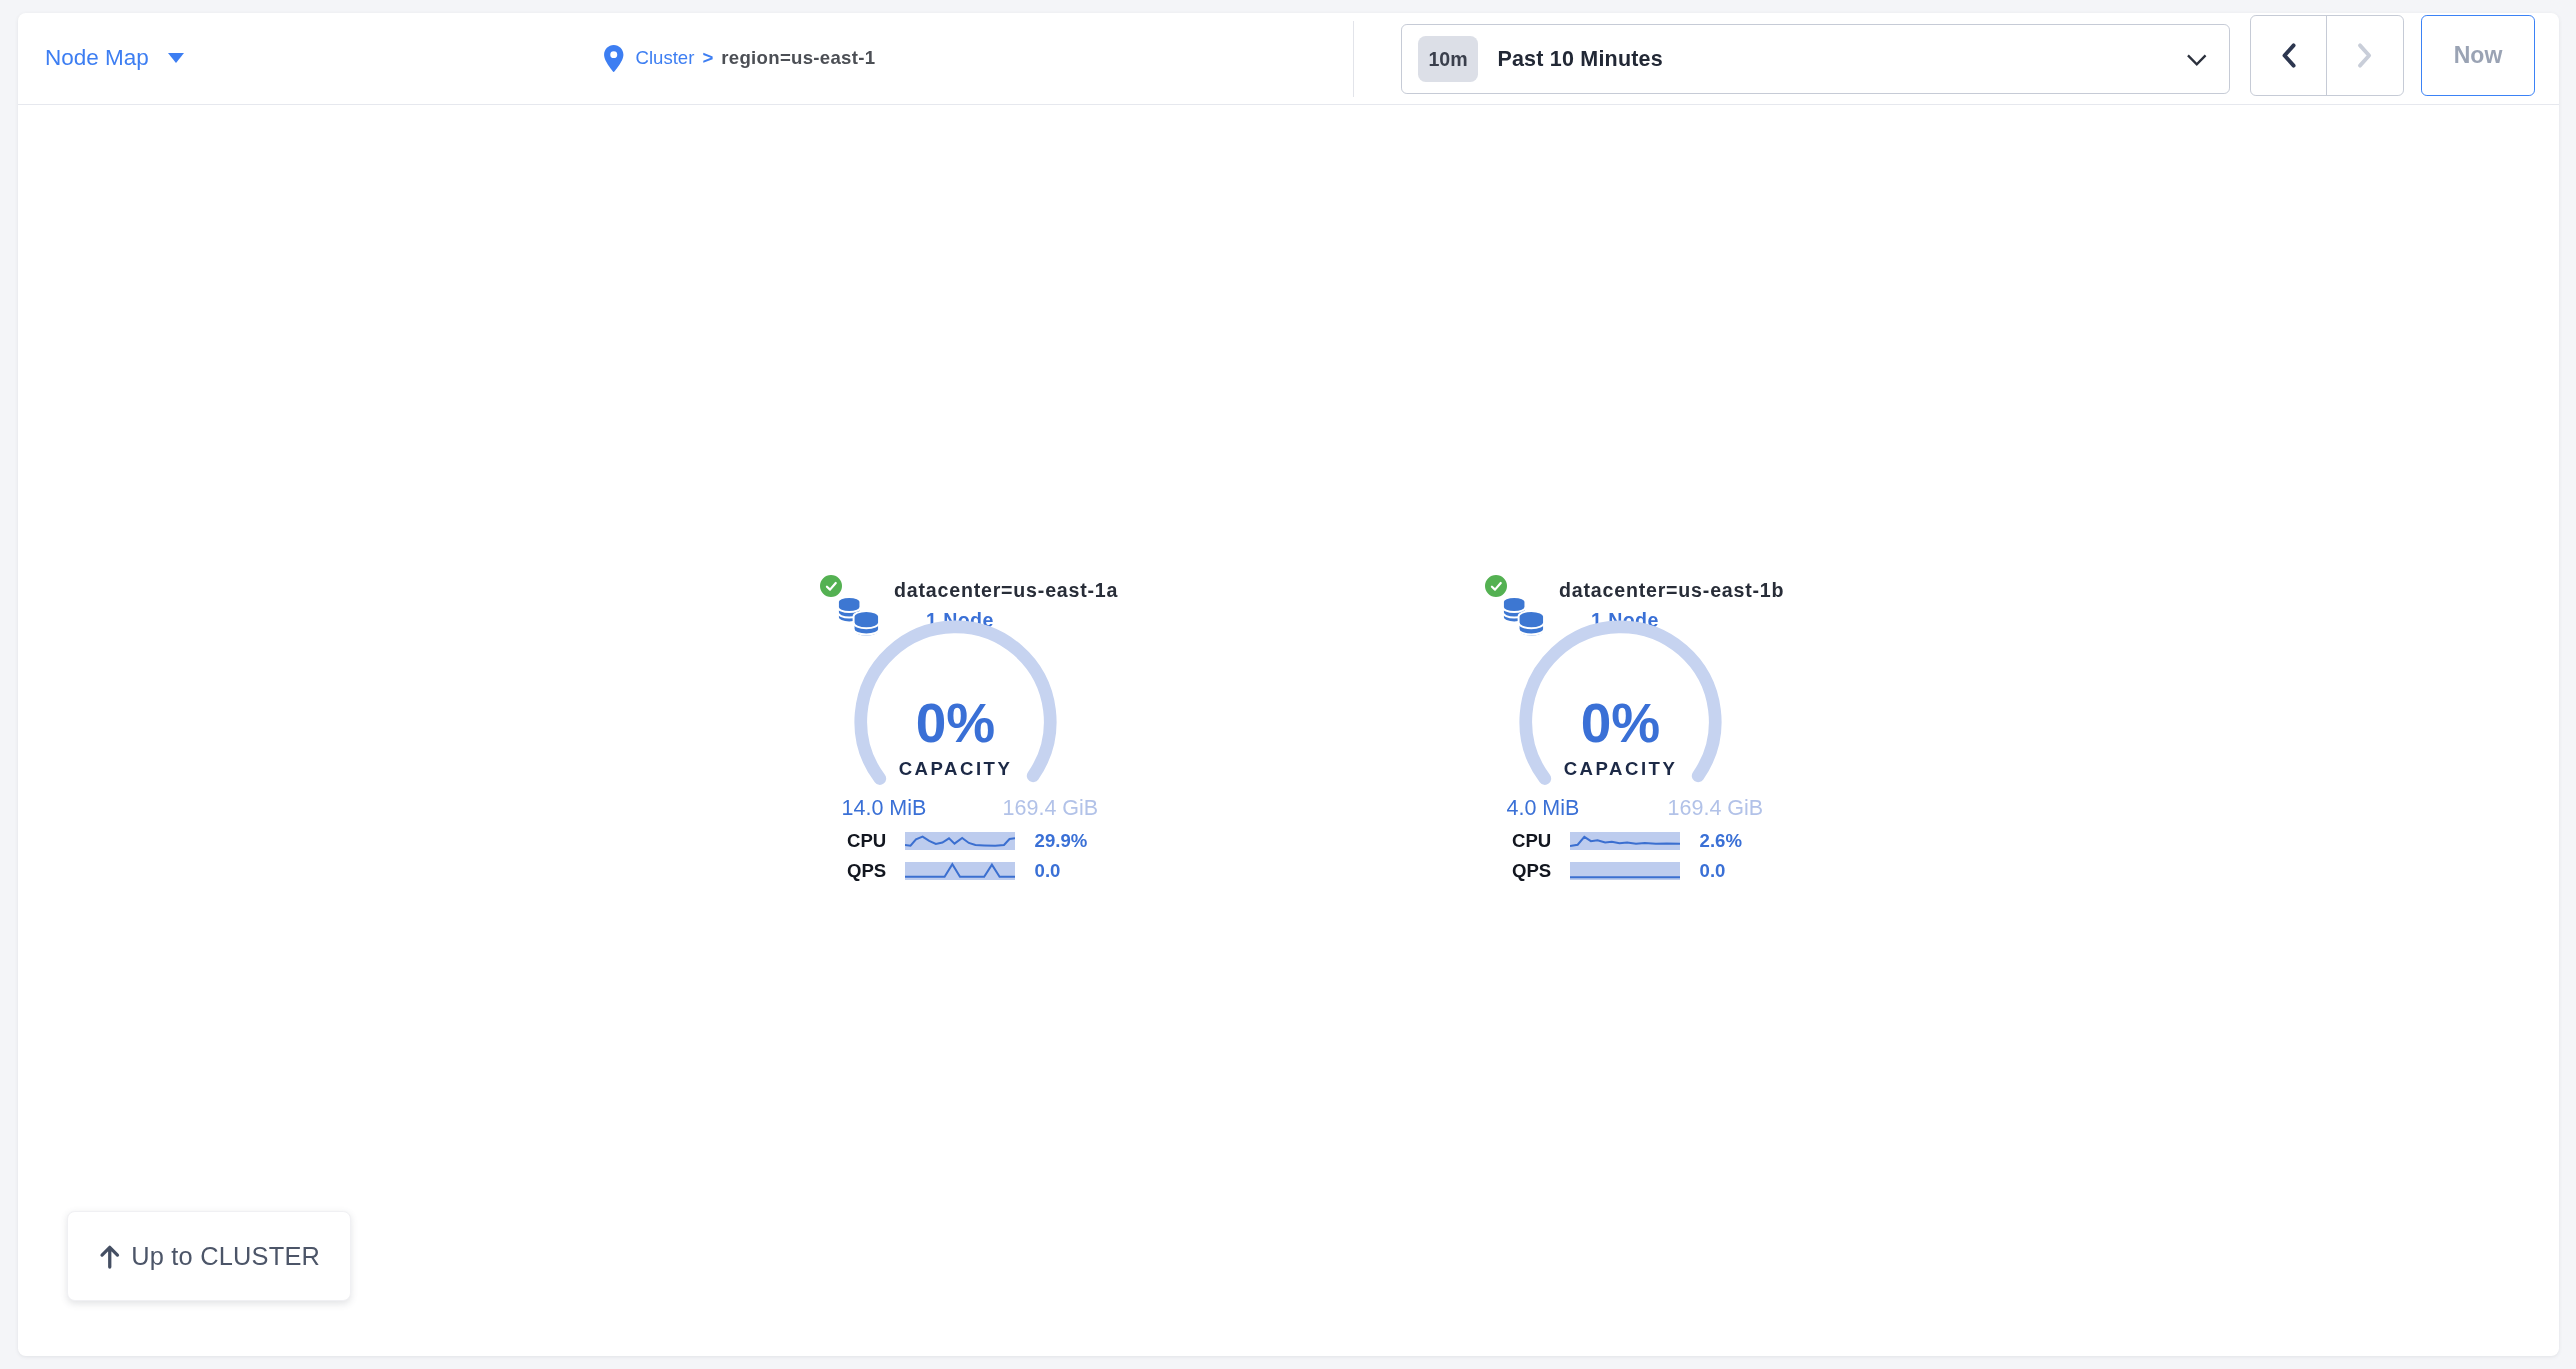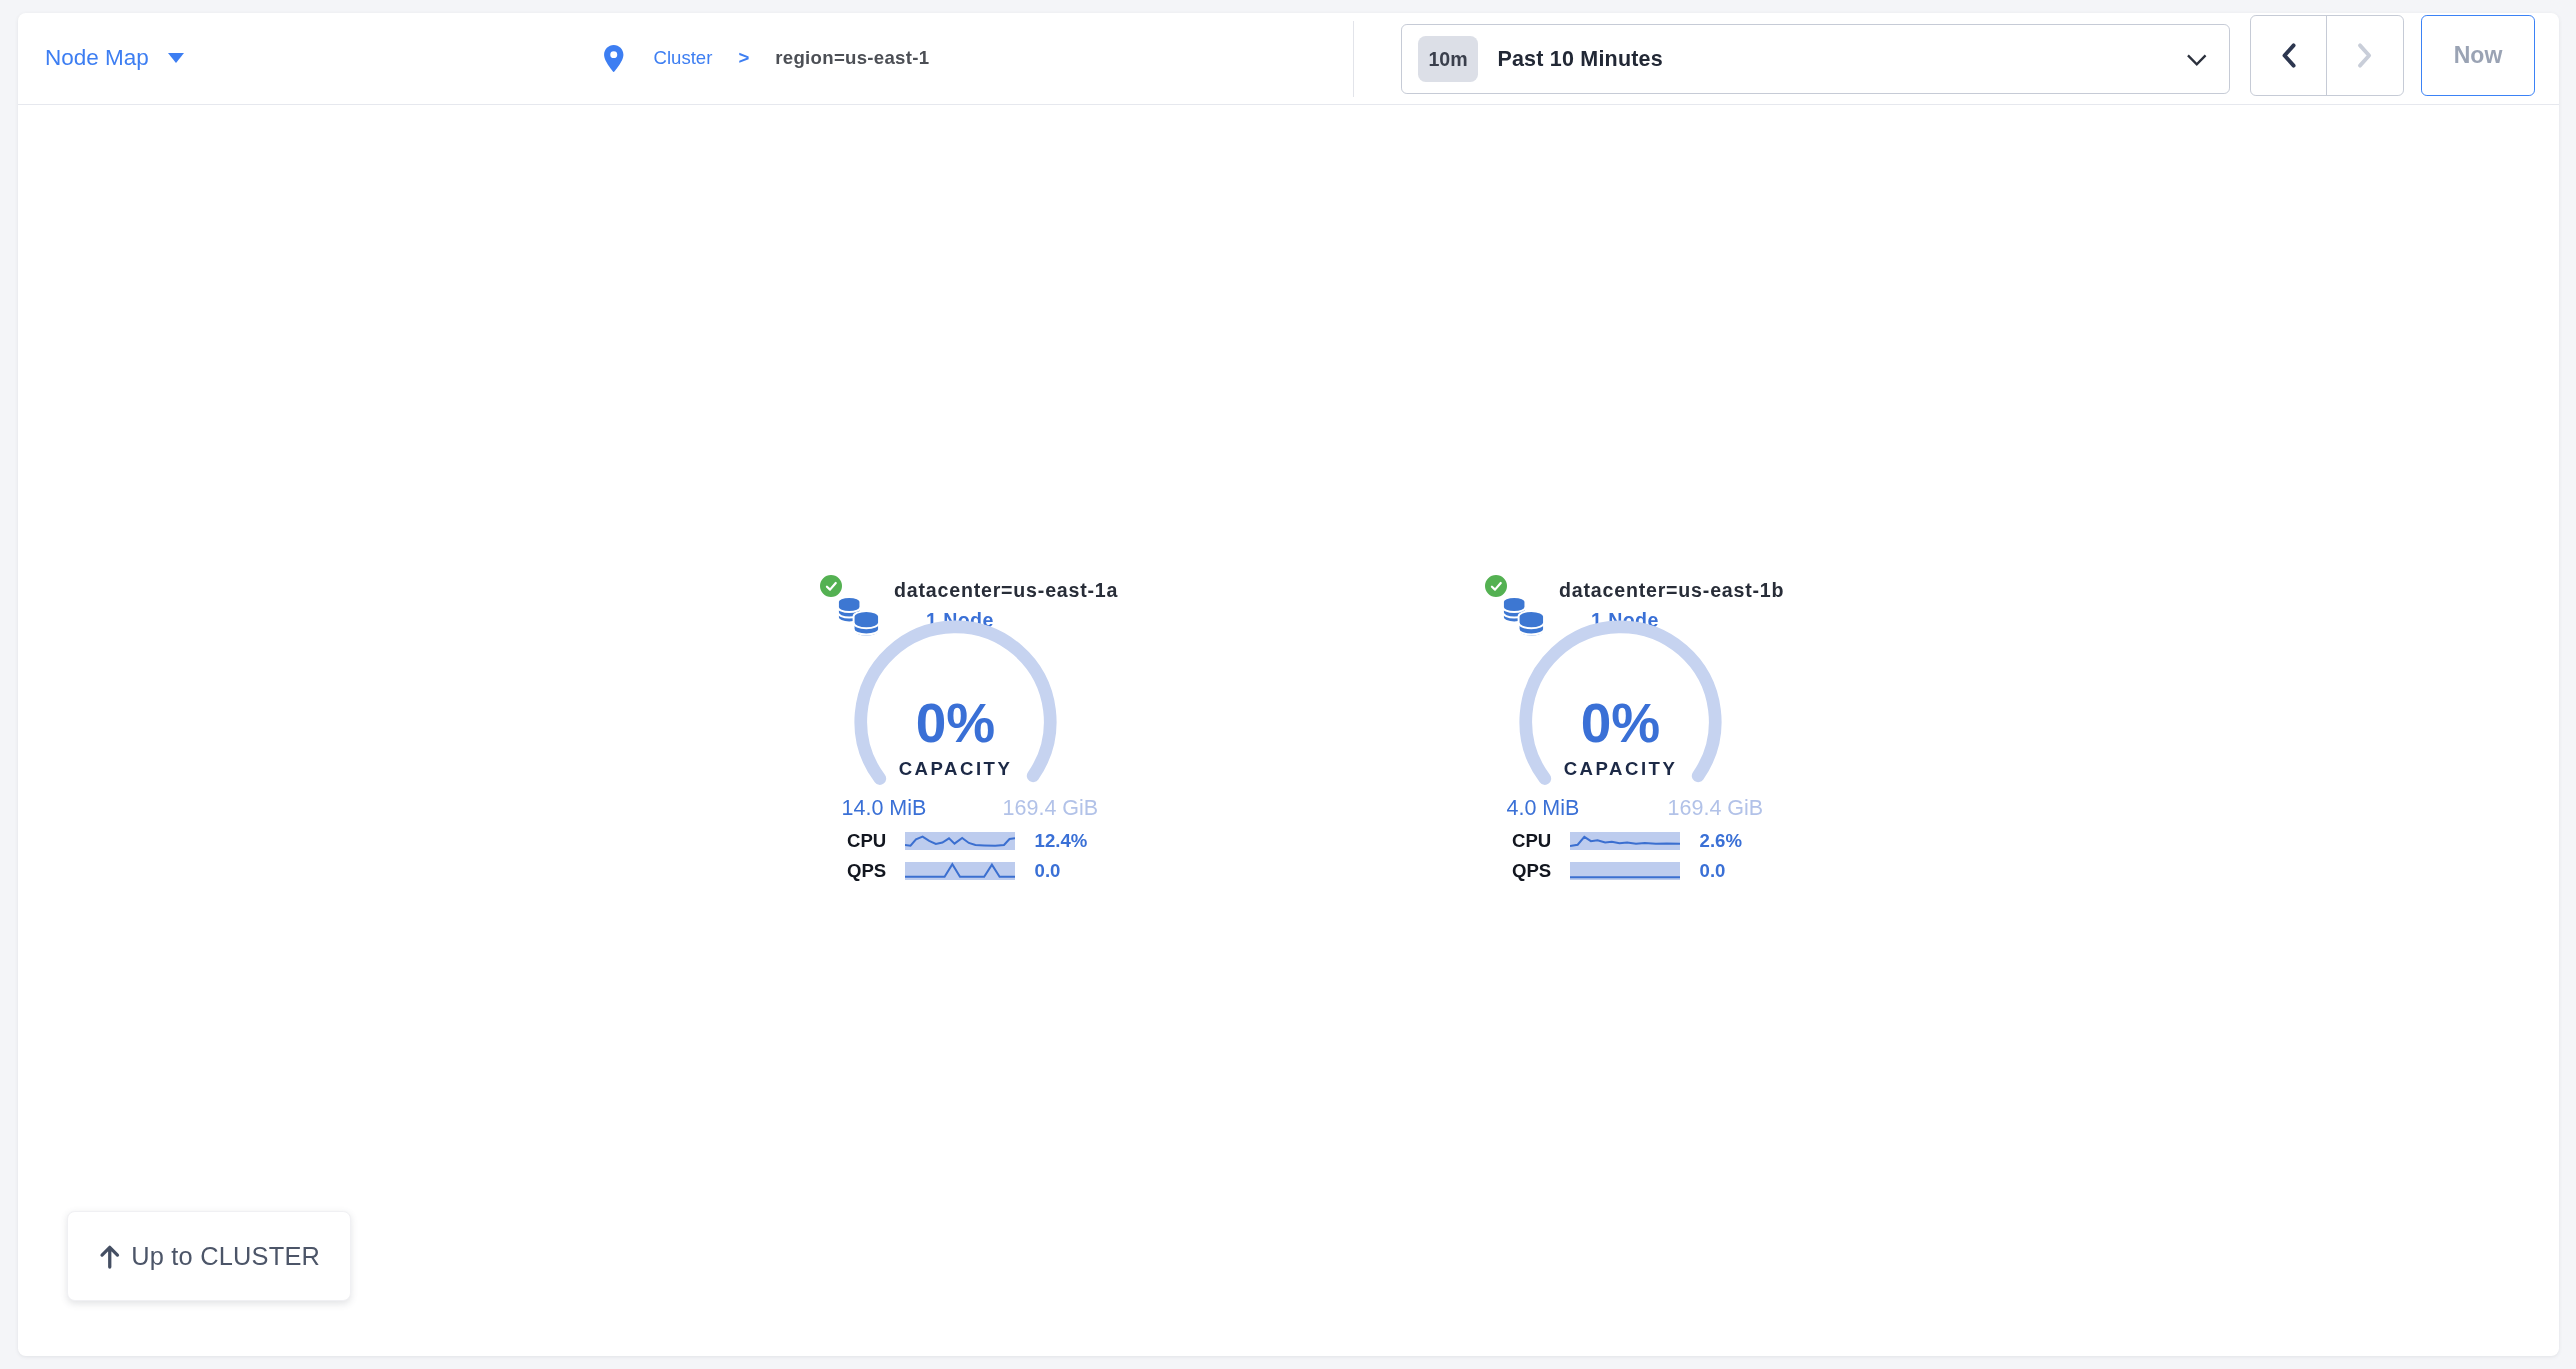--- a/index.html
+++ b/index.html
@@ -31,21 +31,21 @@
   .view-sel-label { font-size: 22.5px; color: #3d7ef2; }
   .caret-down {
     width: 0; height: 0;
     border-left: 8.8px solid transparent; border-right: 8.8px solid transparent;
     border-top: 10.8px solid #3d7ef2;
   }
 
   
   .crumb {
     position: absolute; left: 602px; top: 12.7px; height: 91px;
-    display: flex; align-items: center; gap: 26px; font-size: 18.6px;
+    display: flex; align-items: center; gap: 8px; font-size: 18.6px;
   }
   .crumb .pin { display: block; margin-right: 2px; }
   .crumb-link { color: #3d7ef2; cursor: pointer; }
   .crumb-sep { color: #3d7ef2; font-weight: bold; }
   .crumb-cur { color: #4c4f55; font-weight: bold; letter-spacing: 0.3px; }
 
   .hdr-divider {
     position: absolute; left: 1353px; top: 20.5px; width: 1px; height: 76px;
     background: #e2e4ea;
   }
@@ -198,21 +198,21 @@
       <div class="gauge-cap">CAPACITY</div>
       <div class="cap-vals">
         <span class="cap-used">14.0 MiB</span>
         <span class="cap-total">169.4 GiB</span>
       </div>
       <div class="m-row cpu">
         <span class="m-label">CPU</span>
         <svg class="spark" viewBox="0 0 112 18" preserveAspectRatio="none">
             <polyline points="0.0,13.3 5.6,14.0 11.2,7.6 17.9,4.7 24.6,9.0 31.4,12.2 38.1,10.8 44.8,6.5 50.4,11.9 58.2,6.1 65.0,11.2 71.7,13.3 80.6,13.7 91.8,14.0 100.8,13.3 106.4,7.2 112.0,6.5" fill="none" stroke="#3b6fd0" stroke-width="2" vector-effect="non-scaling-stroke"></polyline>
           </svg>
-        <span class="m-val">12.4%</span>
+        <span class="m-val">29.9%</span>
       </div>
       <div class="m-row qps">
         <span class="m-label">QPS</span>
         <svg class="spark" viewBox="0 0 112 18" preserveAspectRatio="none">
             <polyline points="0.0,15.1 40.3,15.1 48.2,2.2 56.0,15.1 80.6,15.1 88.5,2.7 96.3,15.1 112.0,15.1" fill="none" stroke="#3b6fd0" stroke-width="2" vector-effect="non-scaling-stroke"></polyline>
           </svg>
         <span class="m-val">0.0</span>
       </div>
     </div>
 

